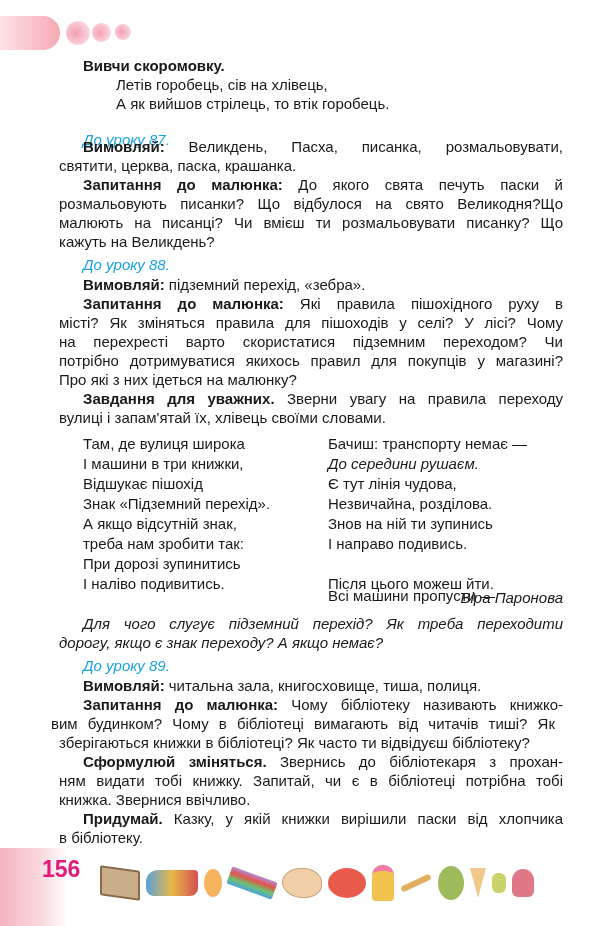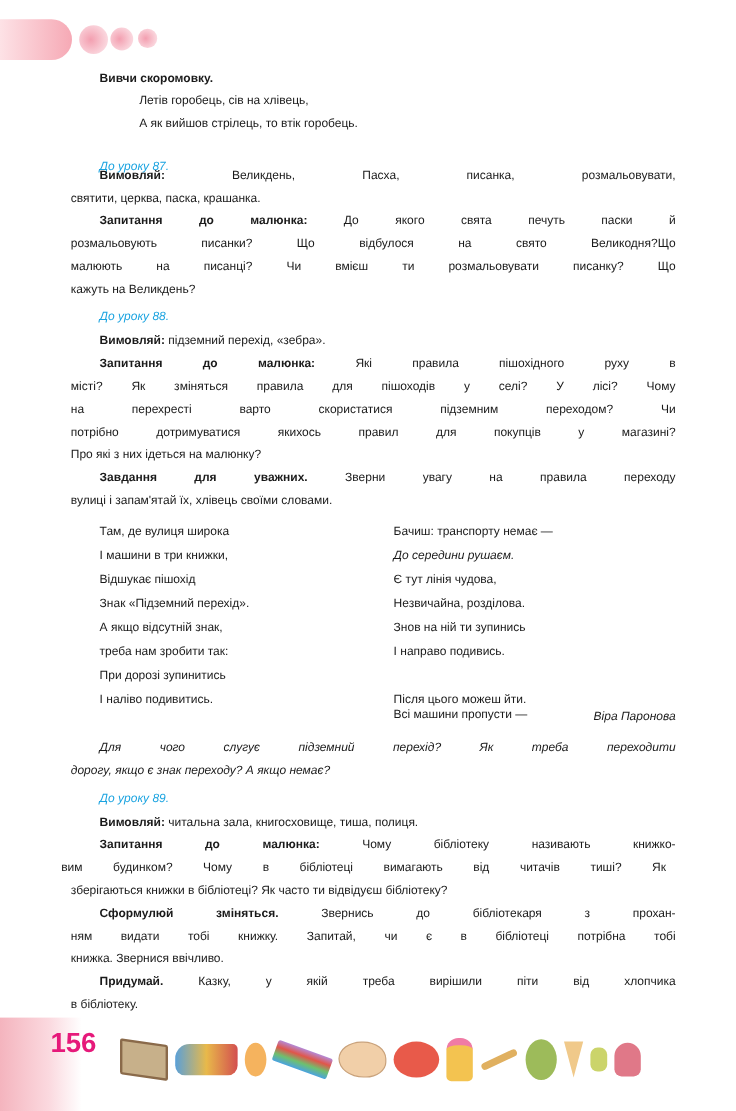--- a/index.html
+++ b/index.html
@@ -63,21 +63,21 @@
   <span class="toy balloon red"></span>
   <span class="toy bell"></span>
   <span class="toy lolly"></span>
   <span class="toy balloon green"></span>
   <span class="toy cone"></span>
   <span class="toy bear"></span>
   <span class="toy doll"></span>
 </div>
 
 <style>
-  .L { position: absolute; white-space: nowrap; font-size: 10px; line-height: 19px; }
+  .L { position: absolute; white-space: nowrap; font-size: 15px; line-height: 19px; }
   .J { text-align: justify; text-align-last: justify; white-space: normal; width: 480px; }
   .B { font-weight: bold; }
   .I { font-style: italic; }
   .C { color: #1aa3e0; font-style: italic; }
 </style>
 
 <div>
 
   <div class="L B" style="left:83px;top:56px;">Вивчи скоромовку.</div>
   <div class="L" style="left:116px;top:75px;">Летів горобець, сів на хлівець,</div>
@@ -124,15 +124,15 @@
   <div class="L I" style="left:59px;top:633px;">дорогу, якщо є знак переходу? А якщо немає?</div>
 
   <div class="L C" style="left:83px;top:656px;">До уроку 89.</div>
   <div class="L" style="left:83px;top:676px;"><span class="B">Вимовляй:</span><span> читальна зала, книгосховище, тиша, полиця.</span></div>
   <div class="L J" style="left:83px;top:695px;width:480px;"><span class="B">Запитання до малюнка:</span><span> Чому бібліотеку називають книжко-</span></div>
   <div class="L J" style="left:51px;top:714px;width:504px;">вим будинком? Чому в бібліотеці вимагають від читачів тиші? Як</div>
   <div class="L" style="left:59px;top:733px;">зберігаються книжки в бібліотеці? Як часто ти відвідуєш бібліотеку?</div>
   <div class="L J" style="left:83px;top:752px;width:480px;"><span class="B">Сформулюй зміняться.</span><span> Звернись до бібліотекаря з прохан-</span></div>
   <div class="L J" style="left:59px;top:771px;width:504px;">ням видати тобі книжку. Запитай, чи є в бібліотеці потрібна тобі</div>
   <div class="L" style="left:59px;top:790px;">книжка. Звернися ввічливо.</div>
-  <div class="L J" style="left:83px;top:809px;width:480px;"><span class="B">Придумай.</span><span> Казку, у якій треба вирішили піти від хлопчика</span></div>
+  <div class="L J" style="left:83px;top:809px;width:480px;"><span class="B">Придумай.</span><span> Казку, у якій книжки вирішили паски від хлопчика</span></div>
   <div class="L" style="left:59px;top:828px;">в бібліотеку.</div>
 </div>
 
 </body></html>

